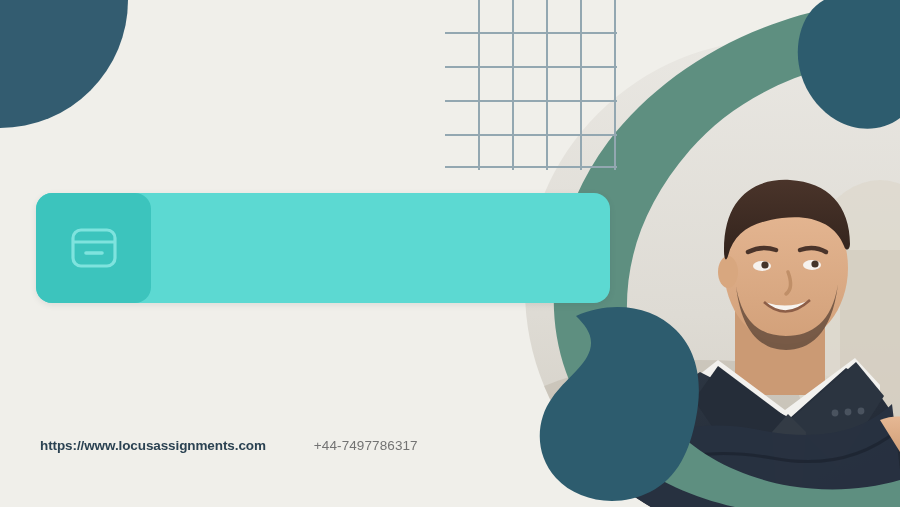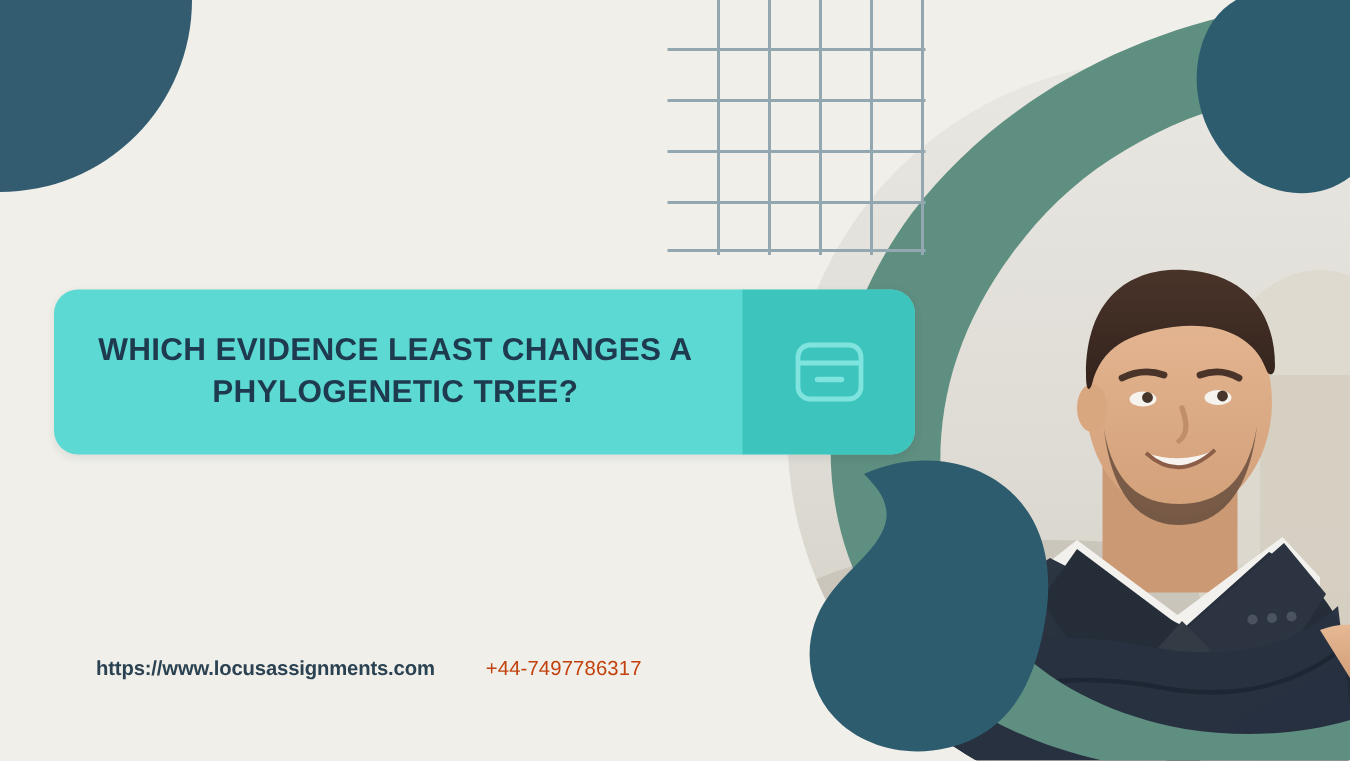--- a/index.html
+++ b/index.html
@@ -109,36 +109,36 @@
     letter-spacing: 0.5px;
     color: #1e3a4e;
     text-transform: uppercase;
     line-height: 1;
     padding-bottom: 3px;
   }
 
   
   .footer {
     position: absolute;
-    left: 64px;
+    left: 40px;
     top: 438px;
     display: flex;
     align-items: baseline;
   }
   .footer-url {
     font-size: 13.5px;
     font-weight: bold;
     color: #2b4252;
     letter-spacing: -0.1px;
   }
   .footer-phone {
     font-size: 13.5px;
     font-weight: normal;
-    color: #c2410c;
-    margin-left: 34px;
+    color: #737373;
+    margin-left: 48px;
     letter-spacing: 0.1px;
   }
 </style>
 </head>
 <body>
 
 <div id="banner">
 
   <svg class="art" viewBox="0 0 900 507" width="900" height="507" preserveAspectRatio="none">
     <defs>
@@ -265,23 +265,20 @@
     <div class="gl h" style="top:134px"></div>
     <div class="gl h" style="top:166px"></div>
     <div class="gl v" style="left:33px"></div>
     <div class="gl v" style="left:67px"></div>
     <div class="gl v" style="left:101px"></div>
     <div class="gl v" style="left:135px"></div>
     <div class="gl v" style="left:169px"></div>
   </div>
 
   <div class="headline-bar">
-    <div class="headline-text-wrap">
-      <div class="headline-text">Which evidence least changes a phylogenetic tree?</div>
-    </div>
     <div class="icon-panel">
       <svg class="card-icon" width="52" height="52" viewBox="0 0 52 52" fill="none">
         <rect x="5" y="8" width="42" height="36" rx="8" stroke="#7fe3de" stroke-width="3.2" fill="none"></rect>
         <path d="M5 20 H47" stroke="#7fe3de" stroke-width="3.2"></path>
         <path d="M18 31 H34" stroke="#7fe3de" stroke-width="3.6" stroke-linecap="round"></path>
       </svg>
     </div>
   </div>
 
 

